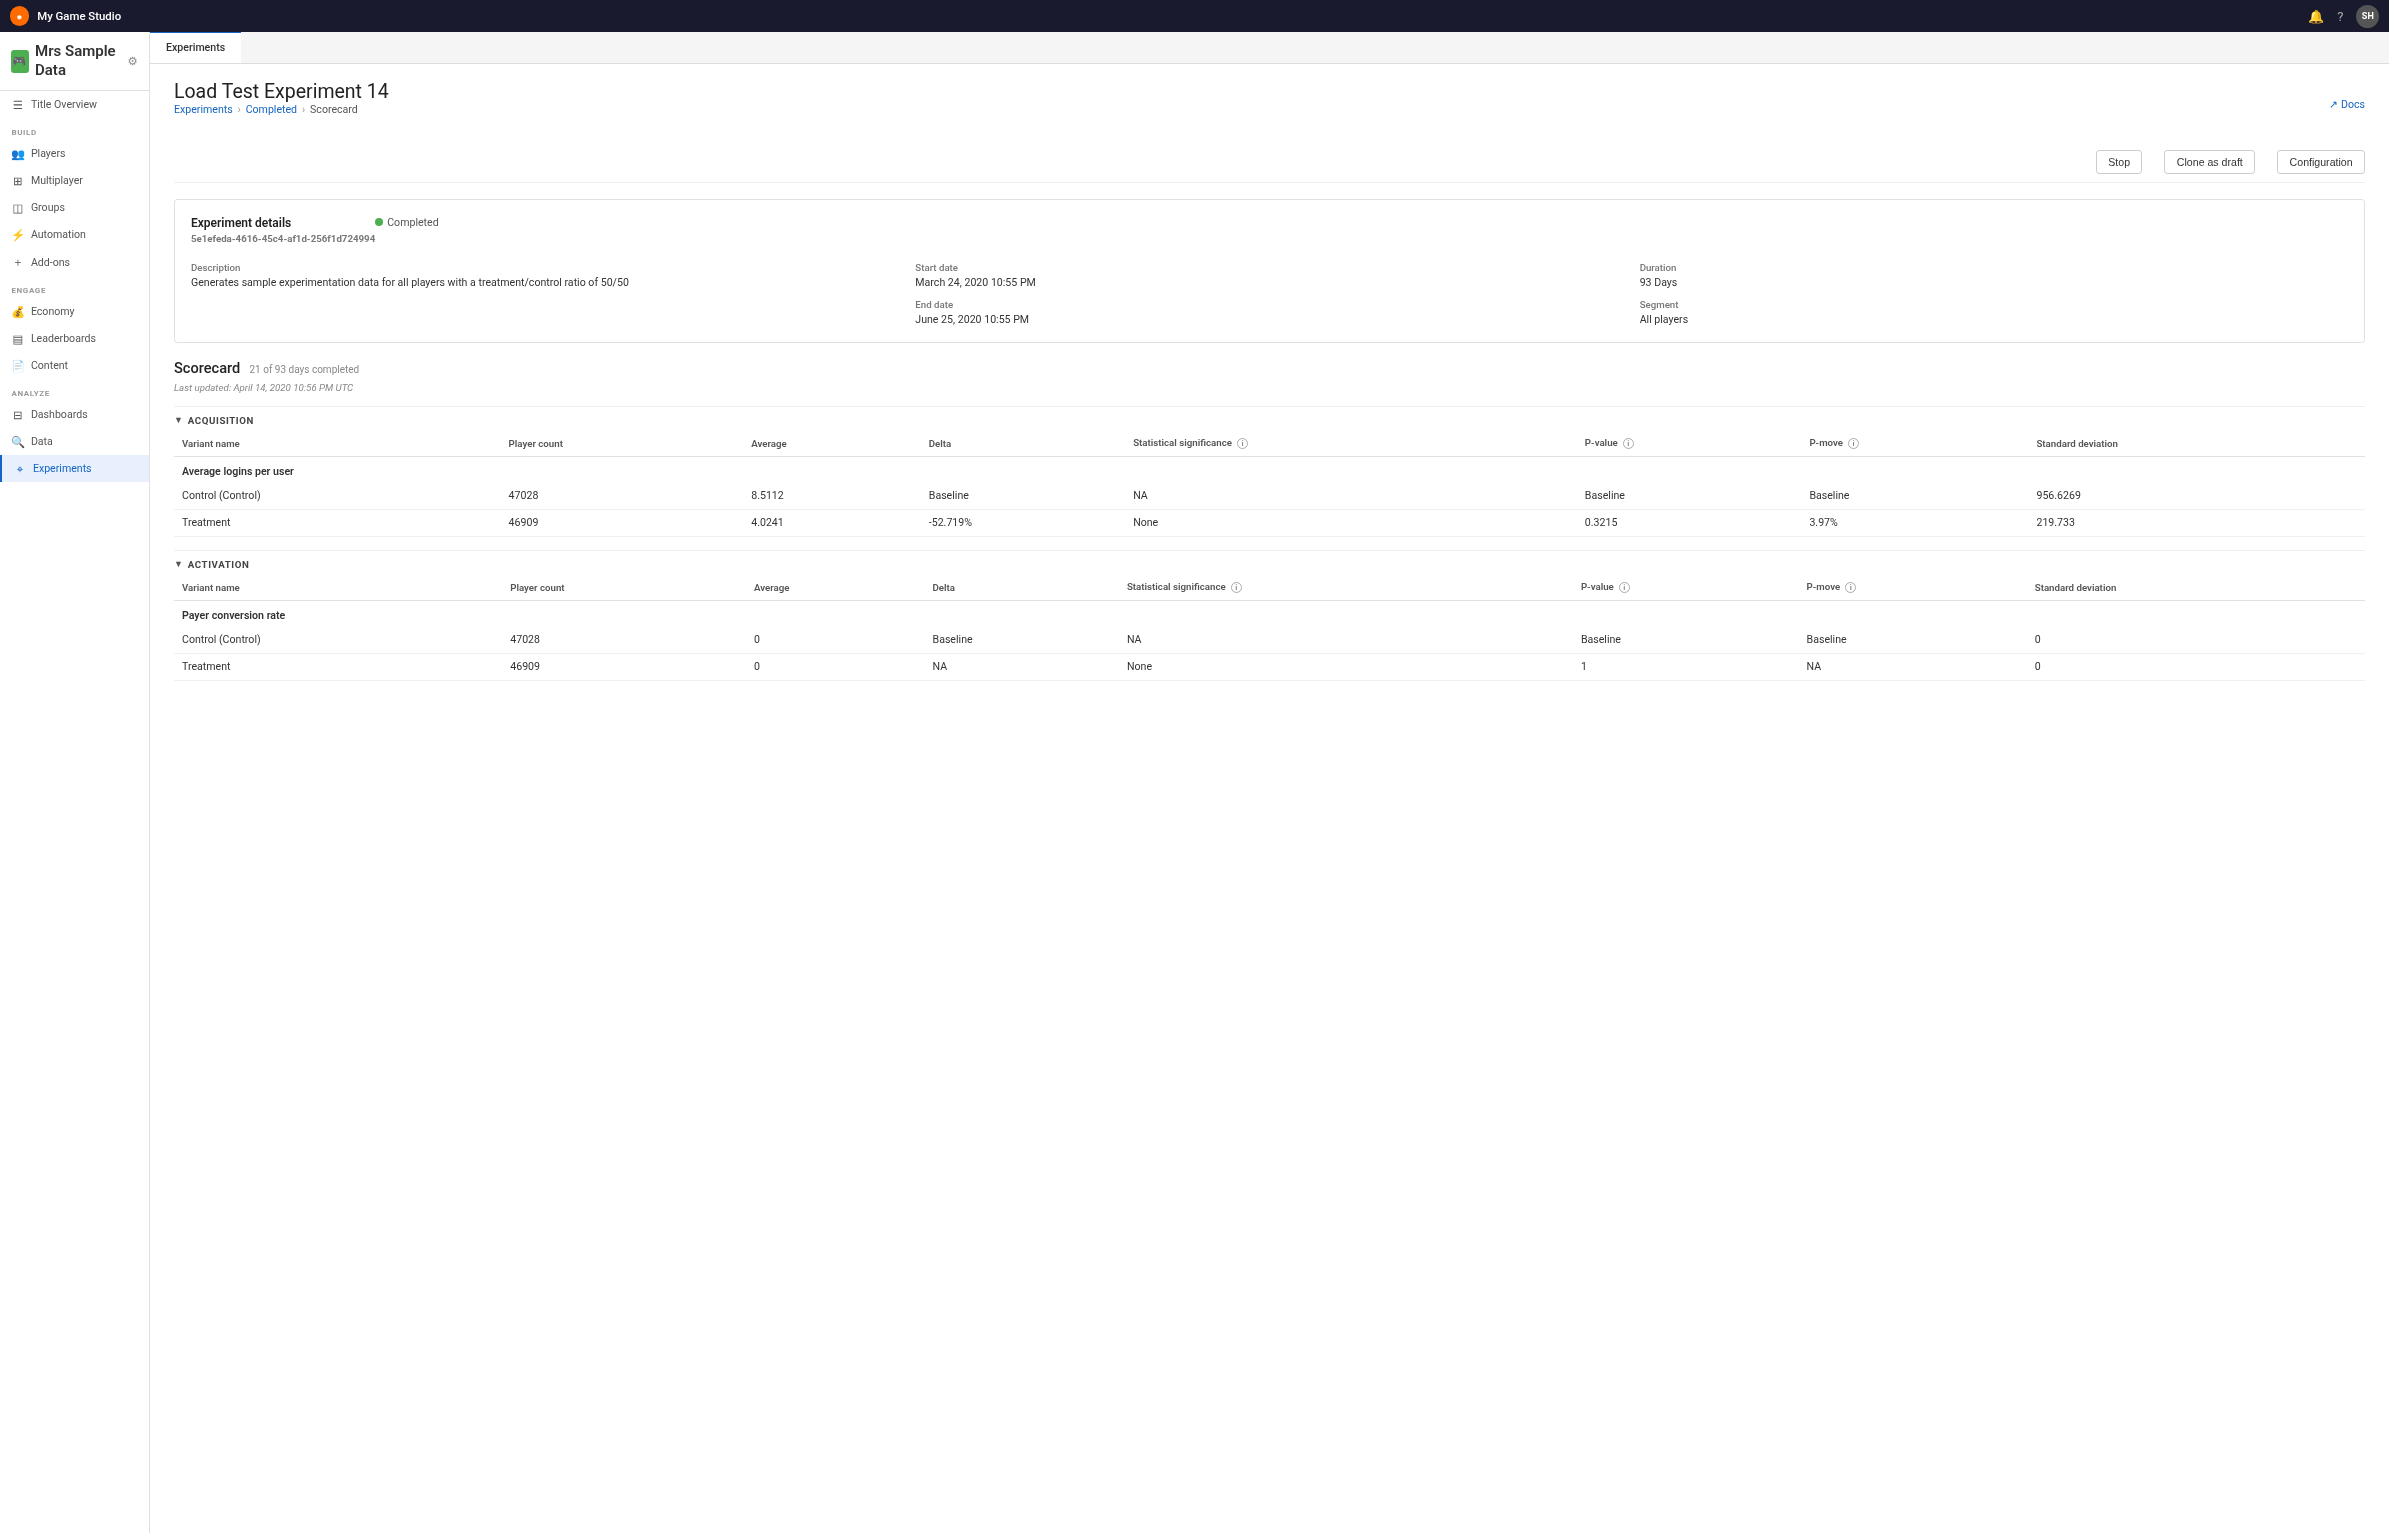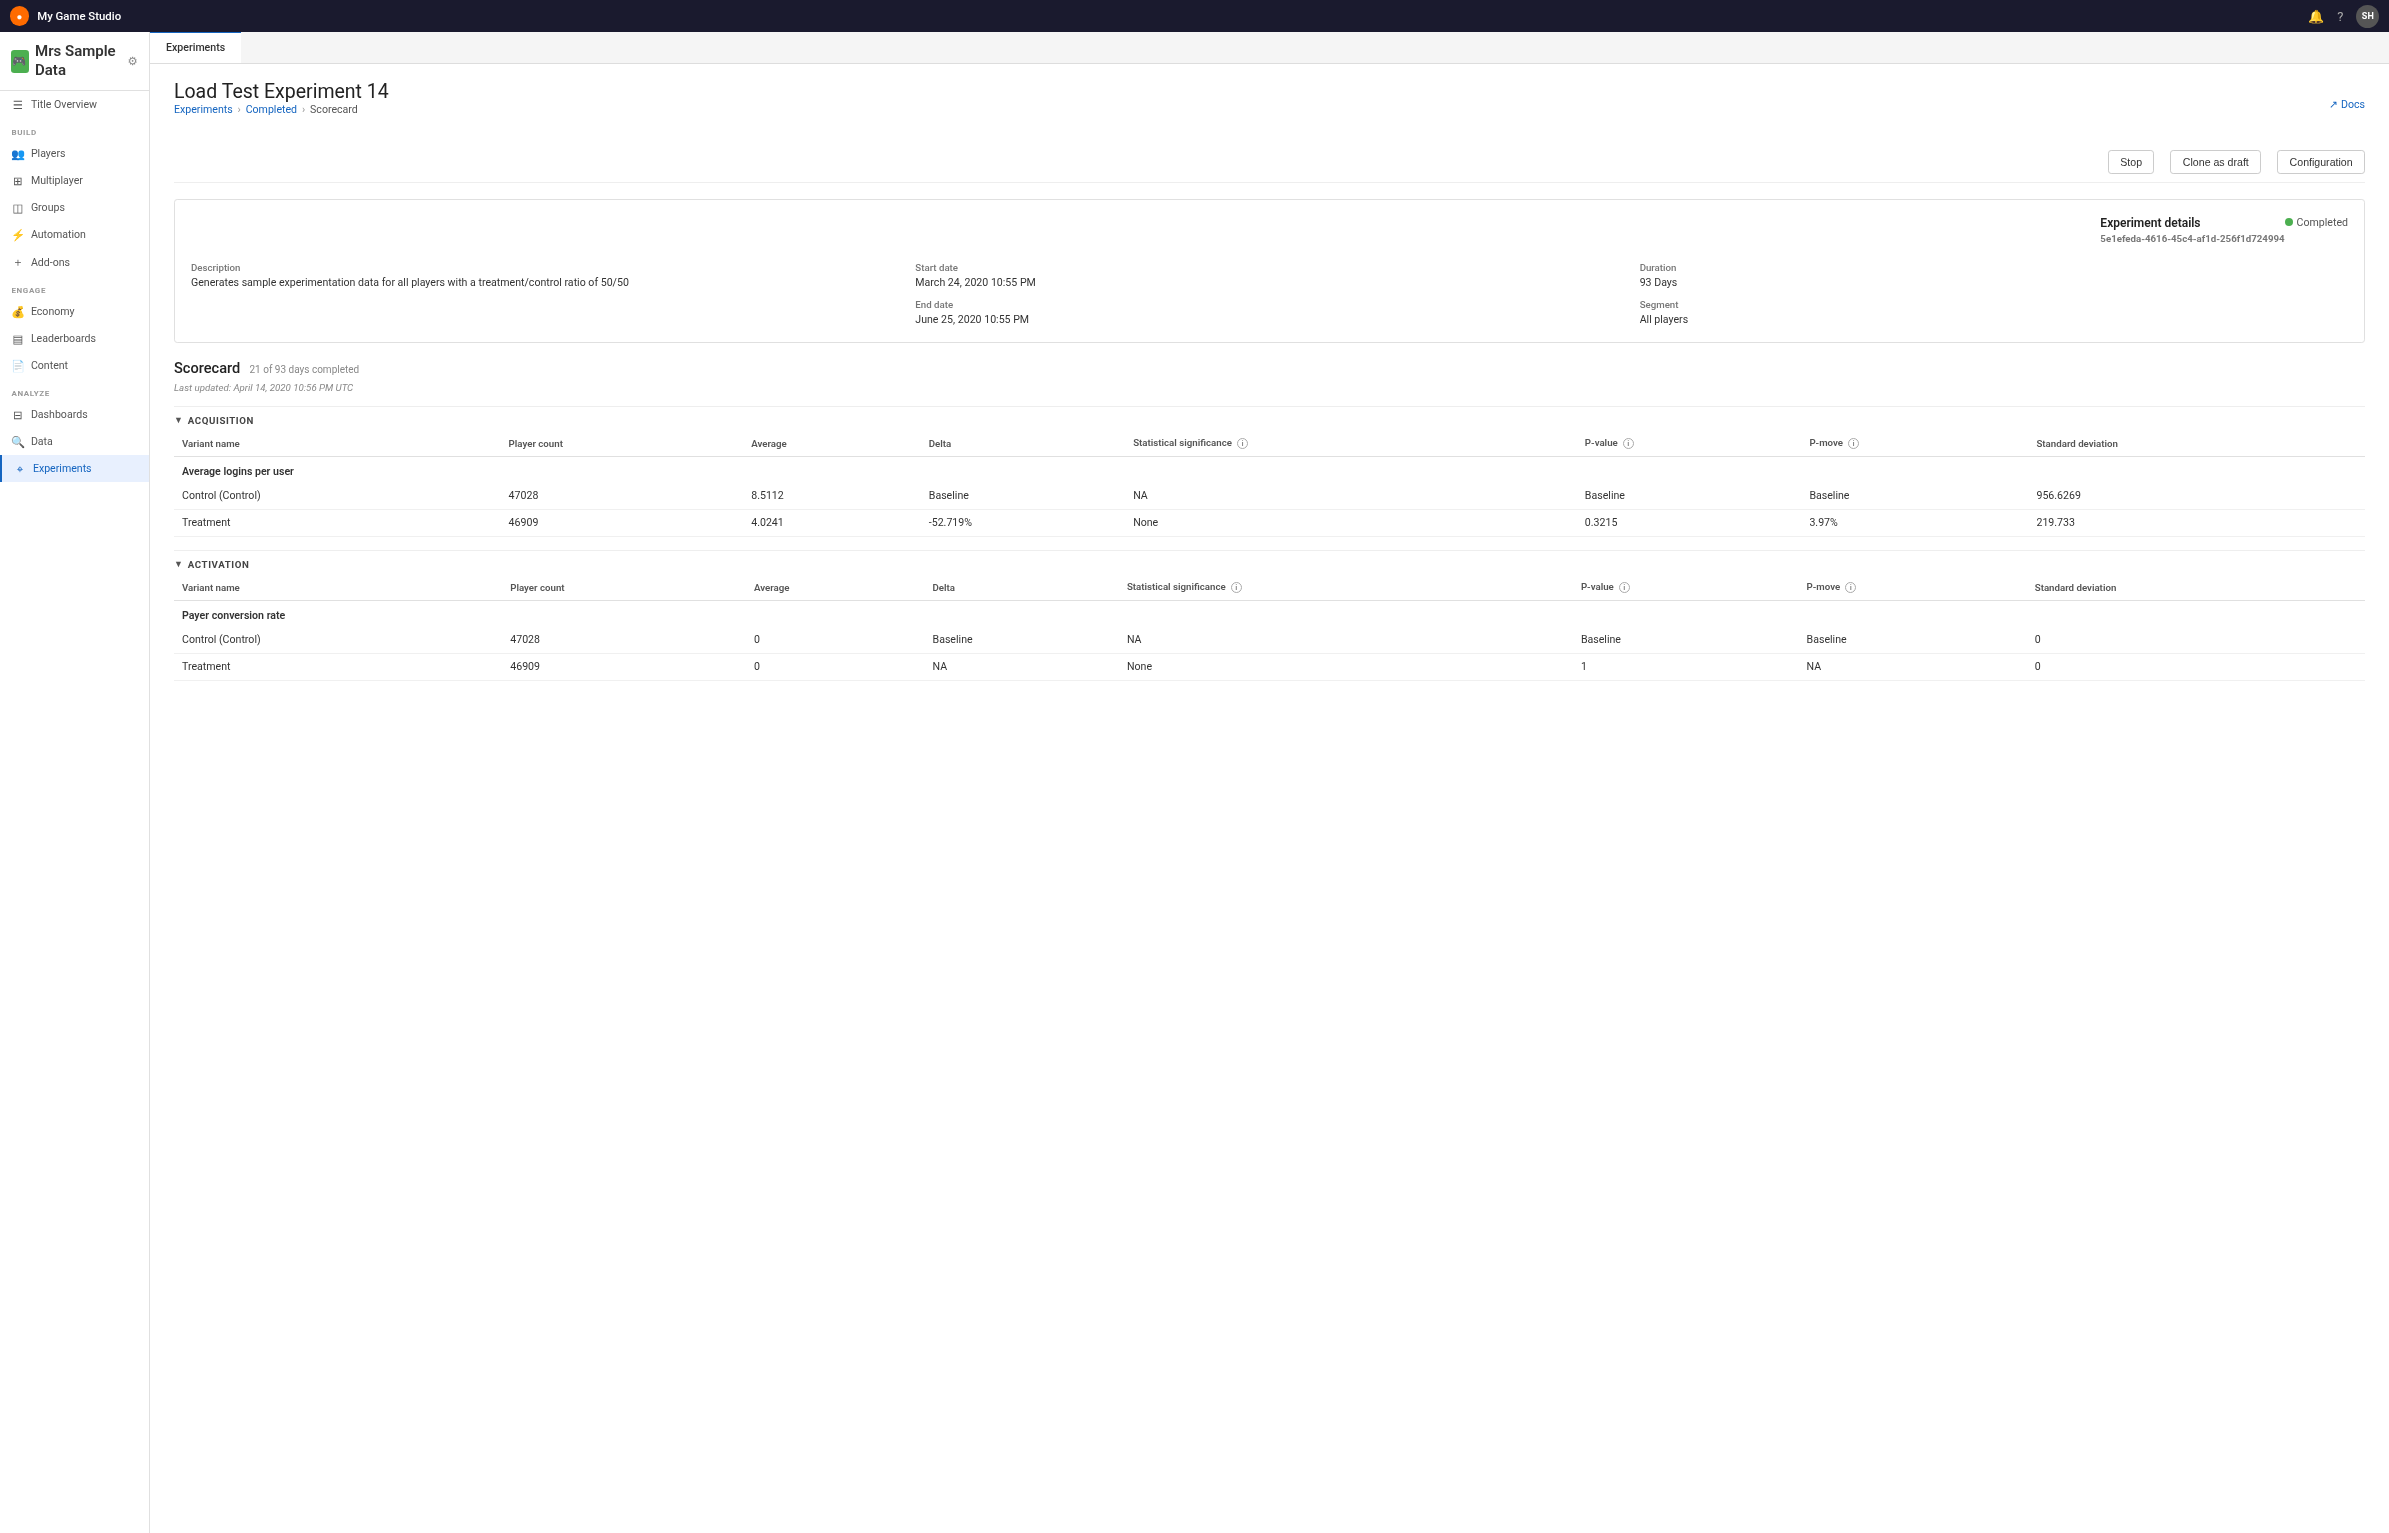--- a/index.html
+++ b/index.html
@@ -39,25 +39,25 @@
     .main-content { flex: 1; overflow-y: auto; background: #fff; padding: 16px 24px; }
 
     .page-title { font-size: 19.5px; font-weight: 400; color: #222; margin-bottom: 0; }
     .breadcrumb { display: flex; align-items: center; gap: 4.9px; font-size: 10.6px; margin-bottom: 13px; }
     .breadcrumb-link { color: #1565c0; cursor: pointer; }
     .breadcrumb-sep { color: #999; }
     .breadcrumb-current { color: #555; }
 
     .docs-link { display: flex; align-items: center; gap: 3.2px; color: #1565c0; font-size: 10.6px; cursor: pointer; float: right; margin-top: -24px; }
 
-    .action-bar { display: flex; justify-content: flex-end; gap: 16px; align-items: center; padding: 8px 0; border-bottom: 0.8px solid #eee; margin-bottom: 16px; }
+    .action-bar { display: flex; justify-content: flex-end; gap: 22px; align-items: center; padding: 8px 0; border-bottom: 0.8px solid #eee; margin-bottom: 16px; }
     .btn-action { display: flex; align-items: center; gap: 4px; padding: 4.9px 11.4px; border: 0.8px solid #ccc; background: #fff; border-radius: 3.2px; font-size: 10.6px; cursor: pointer; color: #333; }
 
     .card { background: #fff; border: 0.8px solid #e0e0e0; border-radius: 3.2px; padding: 16px; margin-bottom: 16px; }
-    .card-header { display: flex; justify-content: flex-end; align-items: flex-start; margin-bottom: 18px; }
+    .card-header { display: flex; justify-content: flex-start; align-items: flex-start; margin-bottom: 18px; }
     .card-title { font-size: 12px; font-weight: 600; color: #222; margin-bottom: 3.2px; }
     .card-subtitle { font-size: 9.7px; color: #777; font-weight: bold; }
     .status-badge { display: flex; align-items: center; gap: 4px; font-size: 10.6px; color: #555; }
     .status-dot { width: 8px; height: 8px; border-radius: 50%; background: #4caf50; }
 
     .detail-grid { display: grid; grid-template-columns: 1fr 1fr 1fr; gap: 16px; margin-top: 13px; }
     .detail-label { font-size: 9.7px; color: #777; margin-bottom: 3.2px; font-weight: 500; }
     .detail-value { font-size: 10.6px; color: #333; }
 
     .scorecard-header { margin-bottom: 4.9px; }

